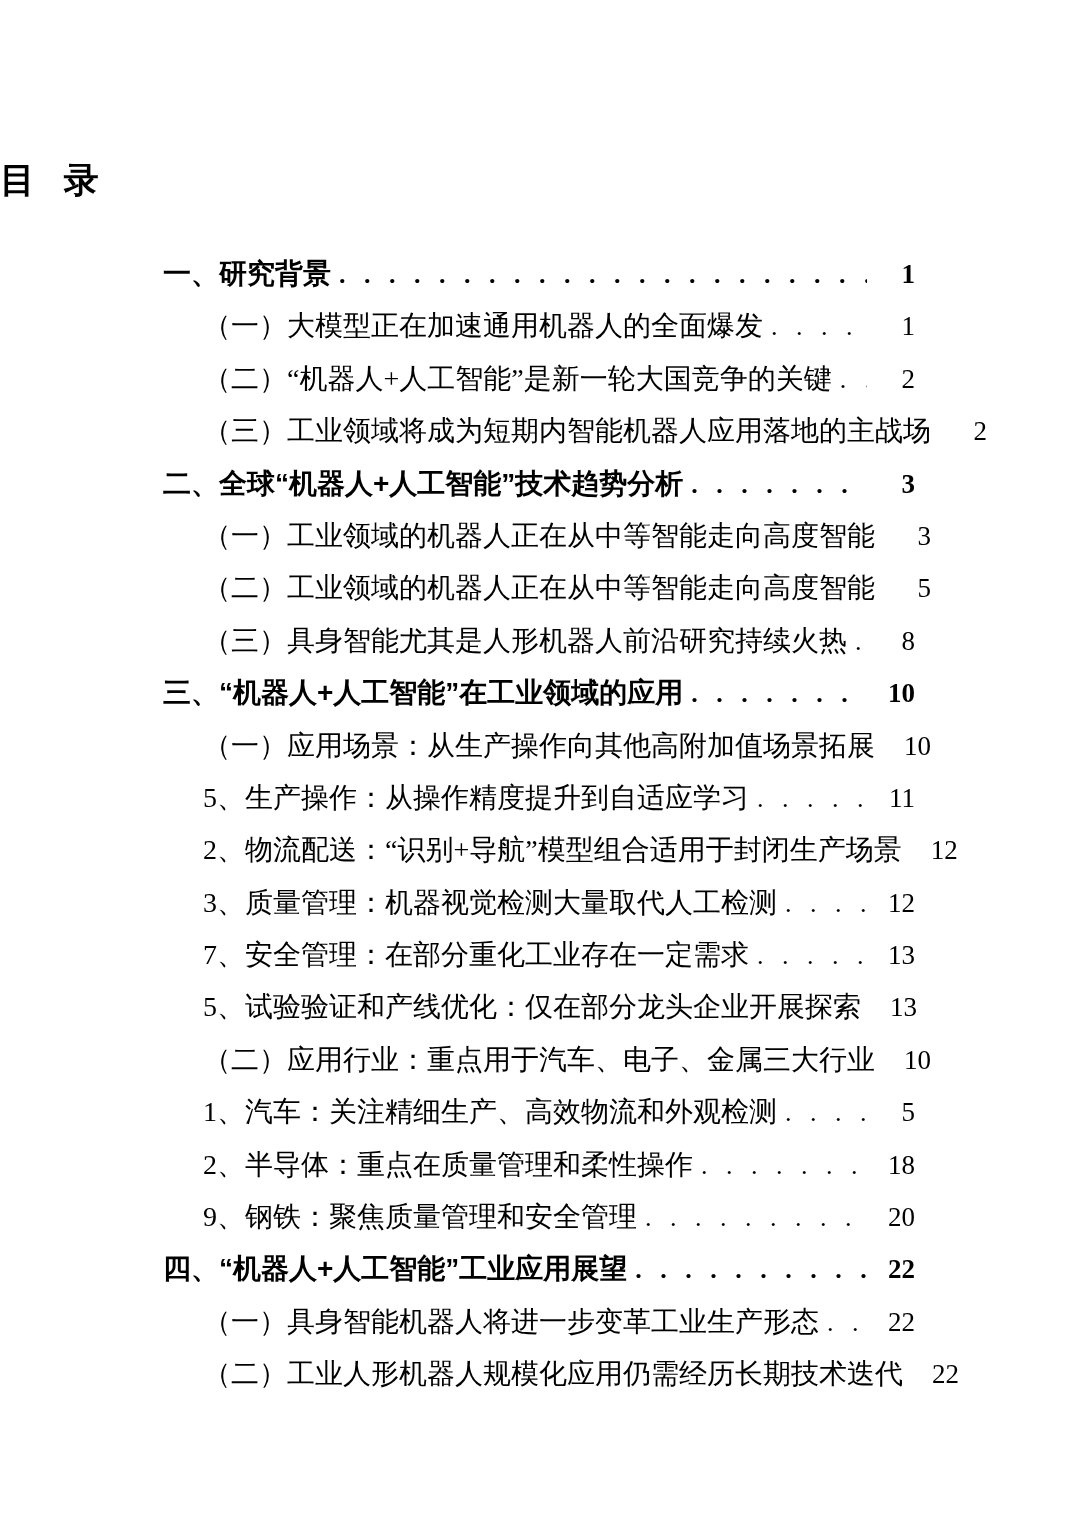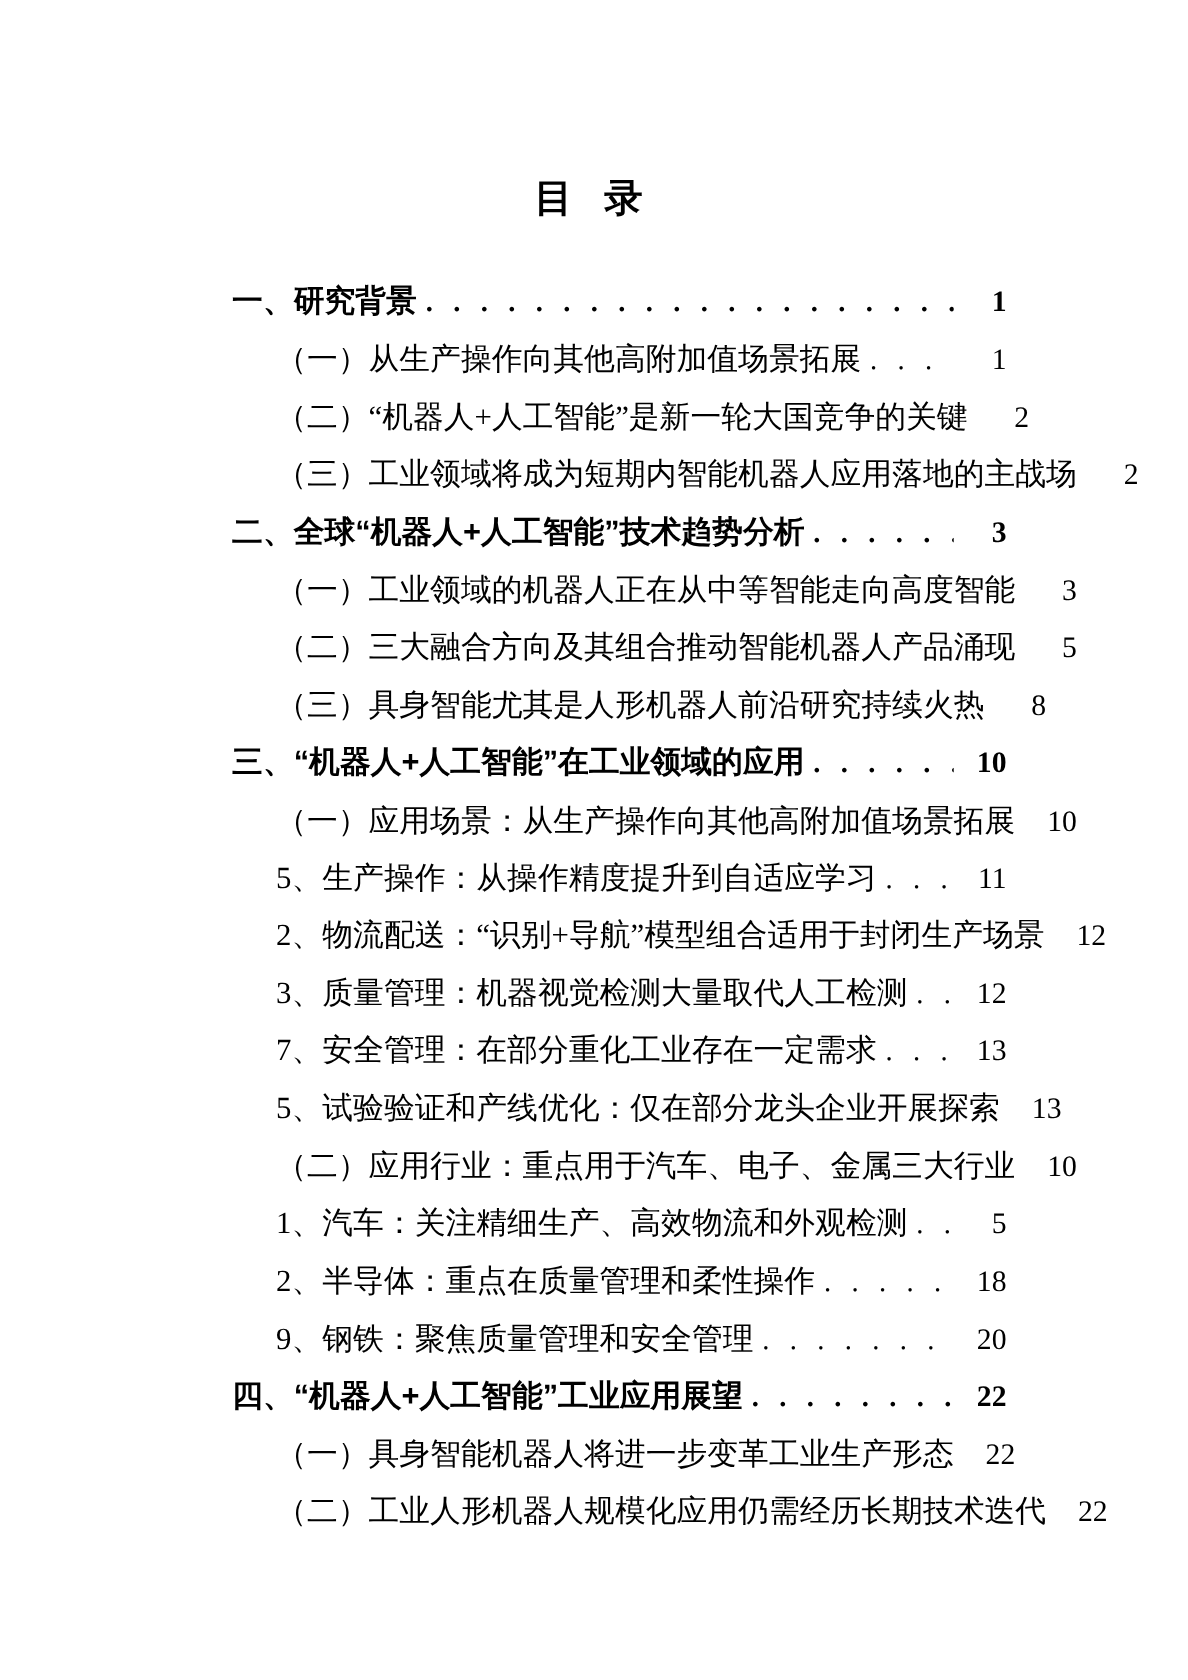--- a/index.html
+++ b/index.html
@@ -12,21 +12,21 @@
     width: 1080px;
     height: 1527px;
     background: #ffffff;
     color: #000000;
     font-family: "Liberation Serif", "DejaVu Serif", serif;
     overflow: hidden;
     box-sizing: border-box;
   }
   .doc-title {
     margin-top: 160px;
-    text-align: center;
+    text-align: left;
     font-size: 35px;
     font-weight: bold;
     letter-spacing: 10px;
     line-height: 1.2;
     font-family: "Liberation Serif", "DejaVu Serif", serif;
   }
   .toc {
     margin: 46px 165px 0 163px; 
   }
   .toc-row {
@@ -41,21 +41,20 @@
     font-weight: bold;
     font-family: "Liberation Sans", "DejaVu Sans", sans-serif;
   }
   .toc-row.l2, .toc-row.l3 {
     padding-left: 40px;
     font-weight: normal;
   }
   .toc-label {
     white-space: nowrap;
     flex: 0 0 auto;
-    margin-left: 48px;
   }
   .toc-dots {
     flex: 1 1 auto;
     overflow: hidden;
     white-space: nowrap;
     margin: 0 6px 0 8px;
     font-size: 26px;
     letter-spacing: 6px;
     font-family: "Liberation Serif", "DejaVu Serif", serif;
   }
@@ -81,21 +80,21 @@
   <div class="doc-title">目 录</div>
 
   <div class="toc">
   <div class="toc-row l1">
     <span class="toc-label">一、研究背景</span>
     <span class="toc-dots"></span>
     <span class="toc-page">1</span>
   </div>
 
   <div class="toc-row l2">
-    <span class="toc-label">（一）从生产操作向其他高附加值场景拓展</span>
+    <span class="toc-label">（一）大模型正在加速通用机器人的全面爆发</span>
     <span class="toc-dots"></span>
     <span class="toc-page">1</span>
   </div>
 
   <div class="toc-row l2">
     <span class="toc-label">（二）“机器人+人工智能”是新一轮大国竞争的关键</span>
     <span class="toc-dots"></span>
     <span class="toc-page">2</span>
   </div>
 
@@ -111,21 +110,21 @@
     <span class="toc-page">3</span>
   </div>
 
   <div class="toc-row l2">
     <span class="toc-label">（一）工业领域的机器人正在从中等智能走向高度智能</span>
     <span class="toc-dots"></span>
     <span class="toc-page">3</span>
   </div>
 
   <div class="toc-row l2">
-    <span class="toc-label">（二）三大融合方向及其组合推动智能机器人产品涌现</span>
+    <span class="toc-label">（二）工业领域的机器人正在从中等智能走向高度智能</span>
     <span class="toc-dots"></span>
     <span class="toc-page">5</span>
   </div>
 
   <div class="toc-row l2">
     <span class="toc-label">（三）具身智能尤其是人形机器人前沿研究持续火热</span>
     <span class="toc-dots"></span>
     <span class="toc-page">8</span>
   </div>
 

